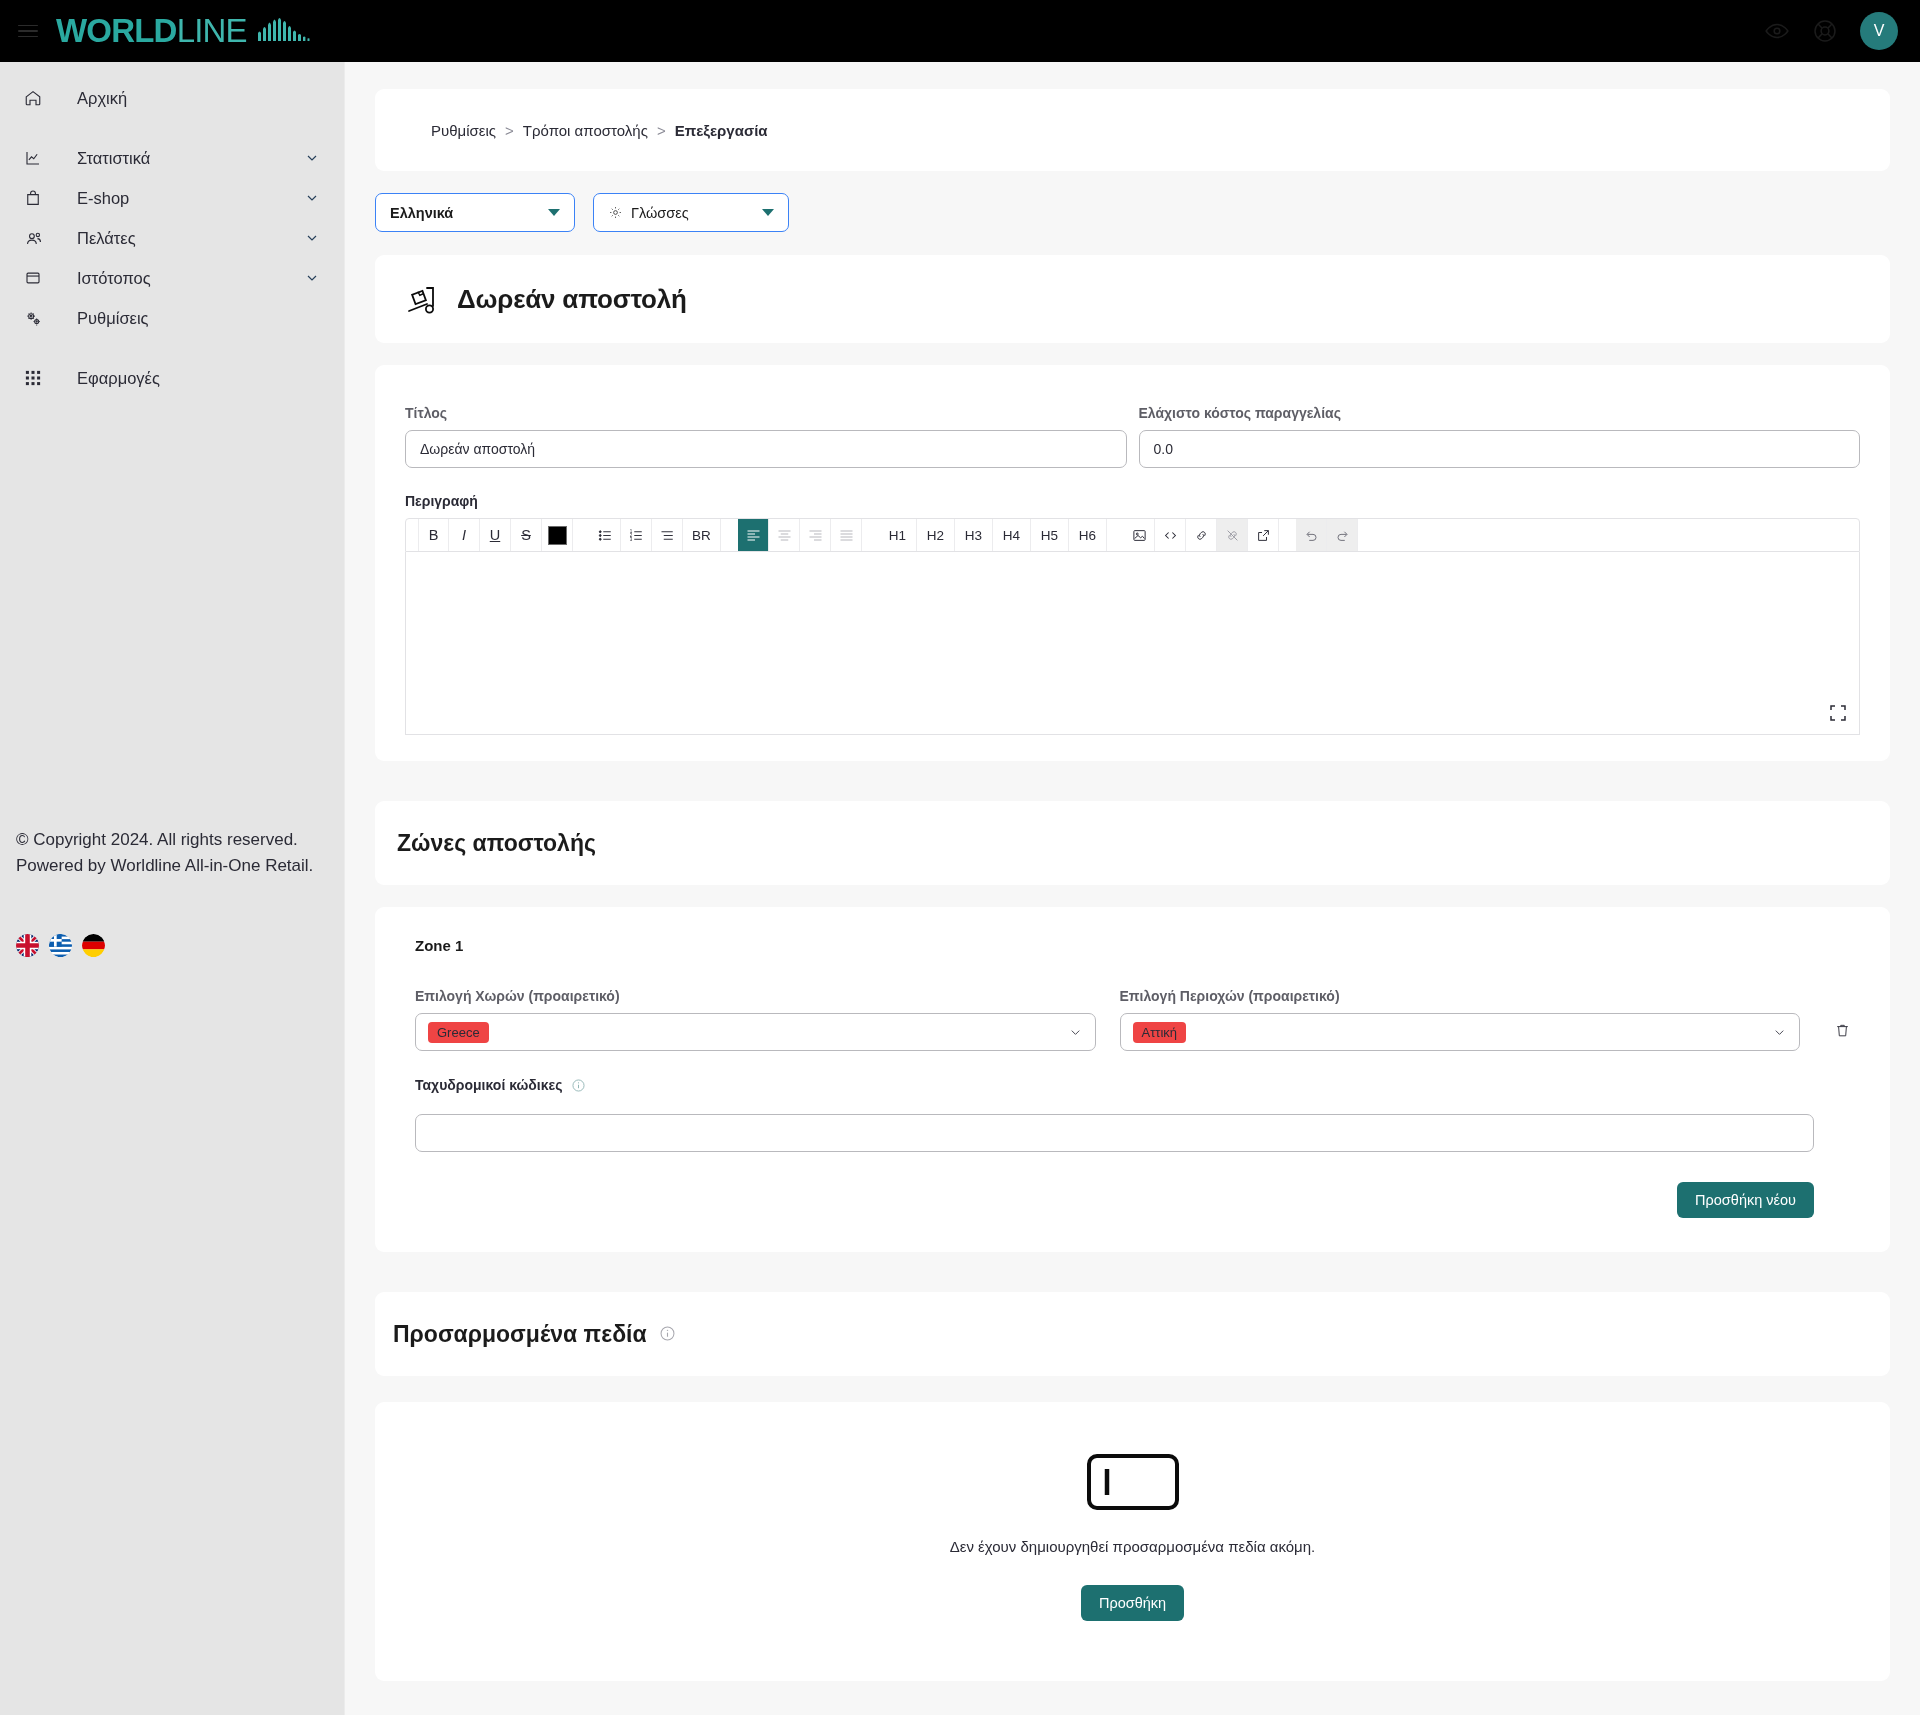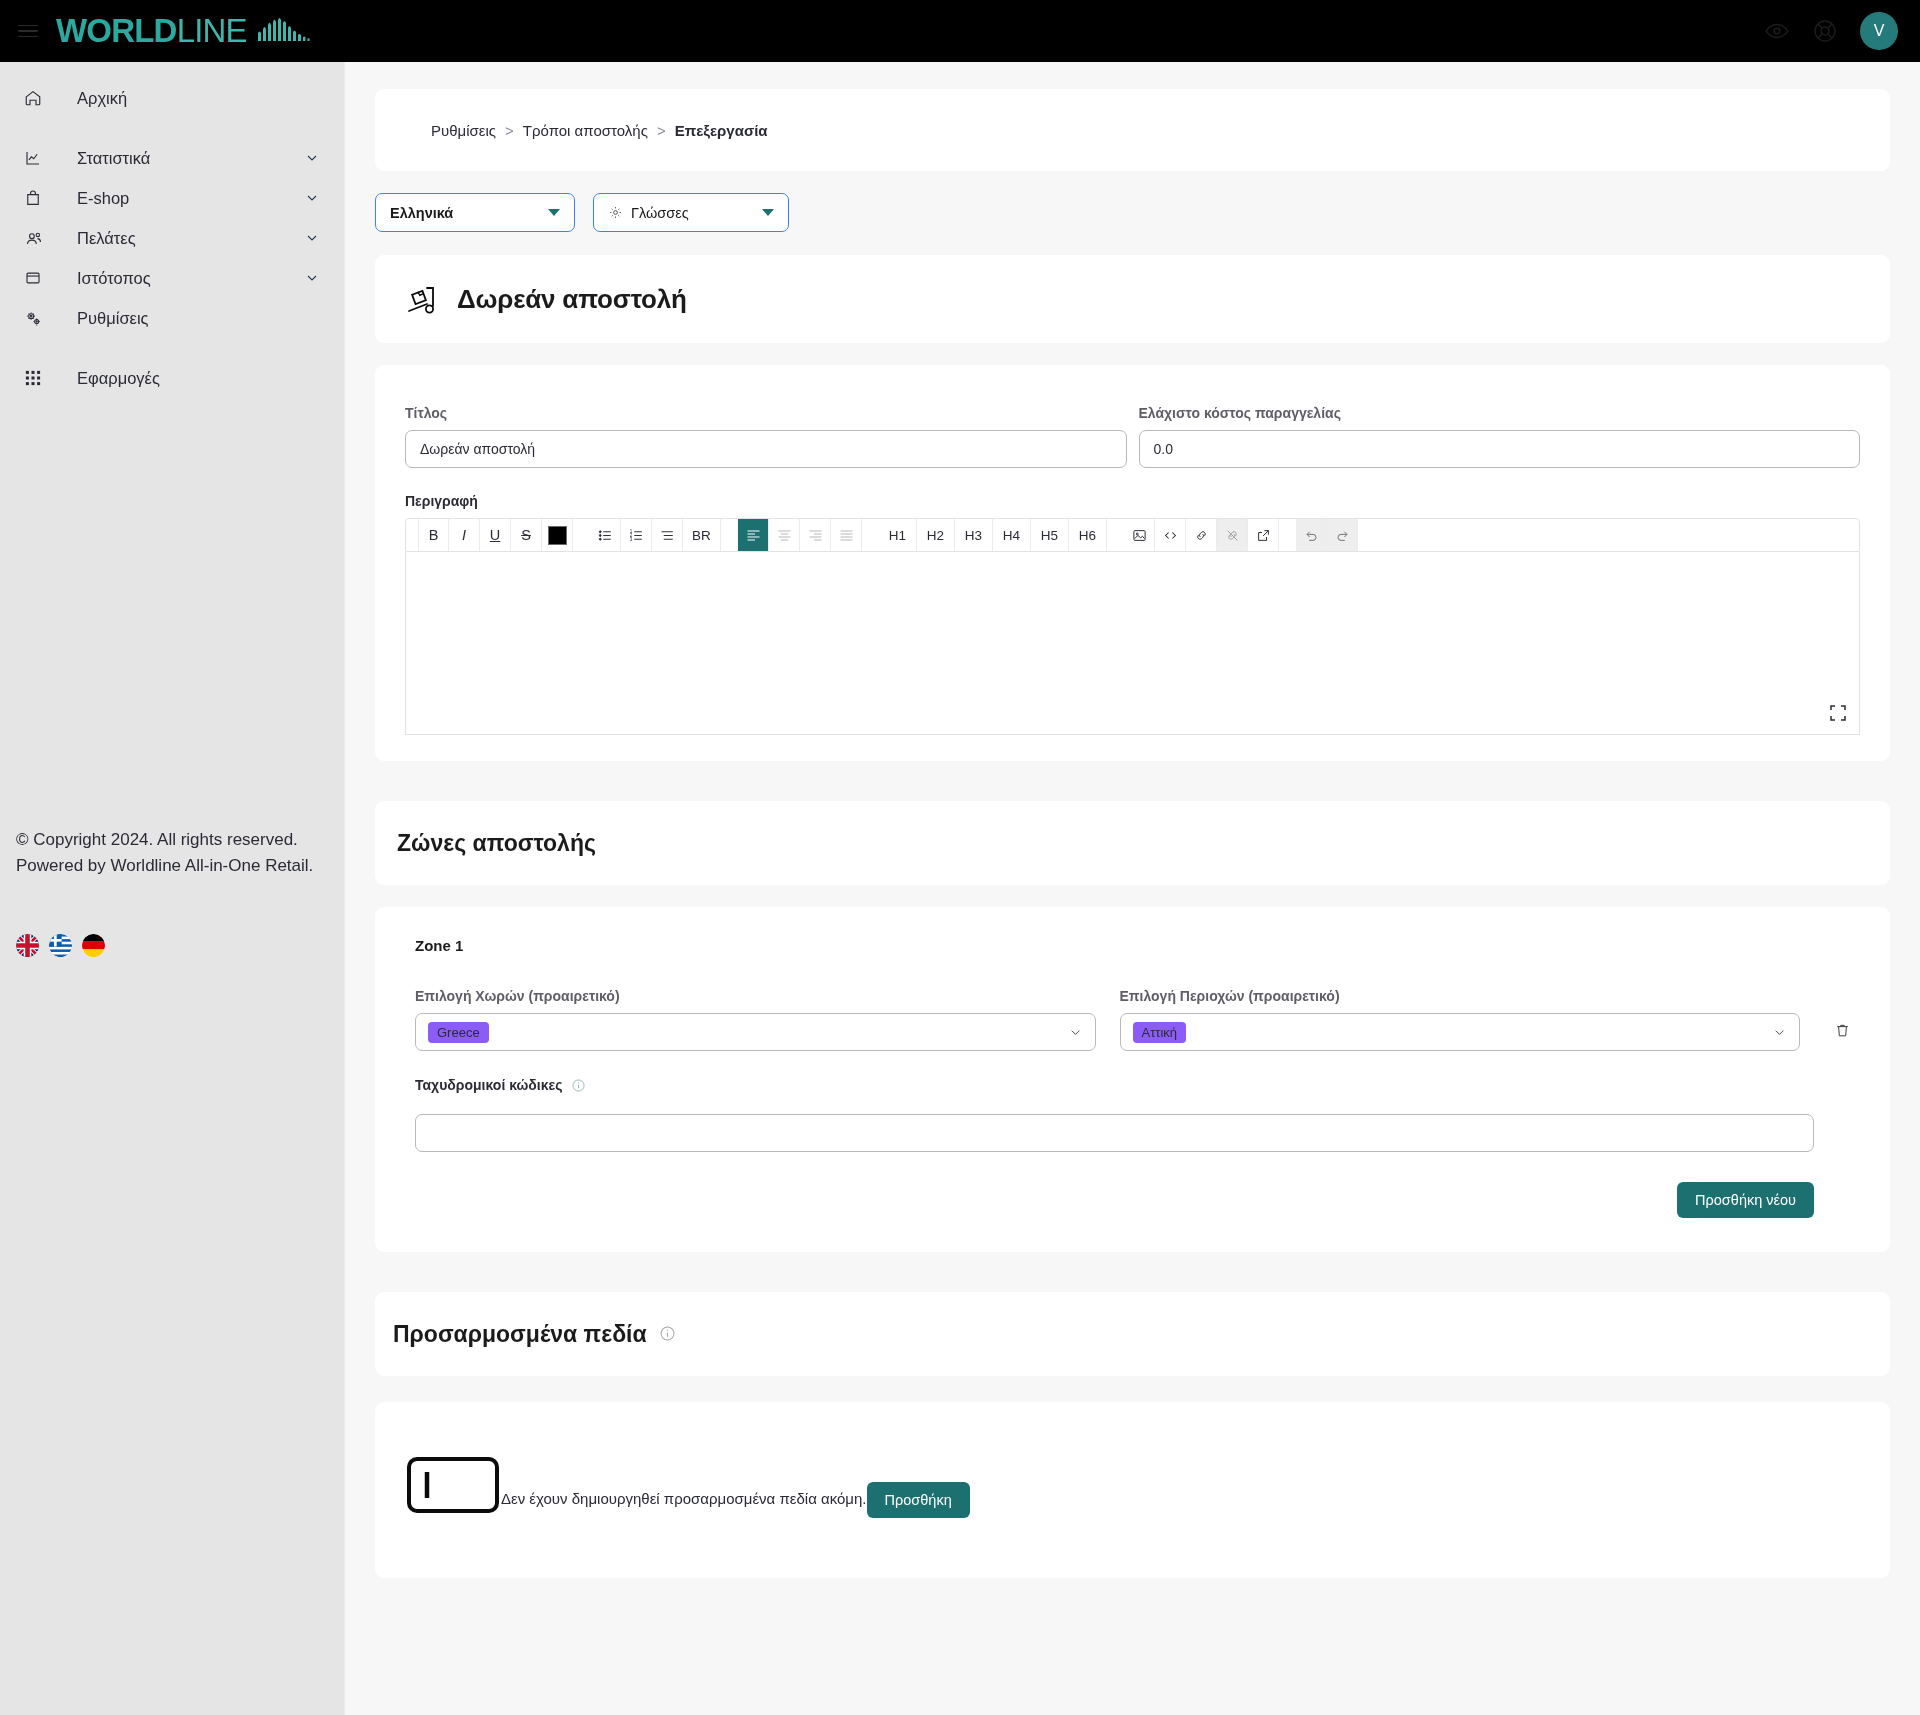--- a/index.html
+++ b/index.html
@@ -236,21 +236,21 @@
   .zone-col { flex: 1 1 0; }
   .multi-select {
     height: 38px;
     border: 1px solid #b9b9bd; border-radius: 7px;
     background: #fff;
     display: flex; align-items: center;
     padding: 0 12px;
     cursor: pointer;
   }
   .tag {
-    background: #8b5cf6; border-radius: 4px;
+    background: #ef4444; border-radius: 4px;
     padding: 3px 9px;
     font-size: 13px; color: #2b2b36;
   }
   .chev-sm { margin-left: auto; color: #4a4a55; display:flex; }
   .trash-btn {
     width: 36px; height: 38px;
     display: flex; align-items: center; justify-content: center;
     cursor: pointer; color: #3a3a44;
     flex: 0 0 36px;
   }
@@ -263,21 +263,21 @@
     font-size: 14.5px;
     font-family: "Liberation Sans", sans-serif;
     padding: 0 18px; height: 36px;
     cursor: pointer;
   }
   .btn-row-right { display: flex; justify-content: flex-end; margin-top: 30px; padding-right: 46px; }
 
   .custom-card {
     margin-top: 26px;
     padding: 50px 30px 60px 30px;
-    display: flex; flex-direction: row; align-items: center;
+    display: flex; flex-direction: column; align-items: center;
   }
   .empty-icon { width: 96px; height: 60px; }
   .empty-text { margin-top: 26px; font-size: 15px; color: #2b2b36; }
   .empty-btn { margin-top: 30px; }
 
   .info-circle { display:flex; align-items:center; }
 </style>
 </head>
 <body>
 

